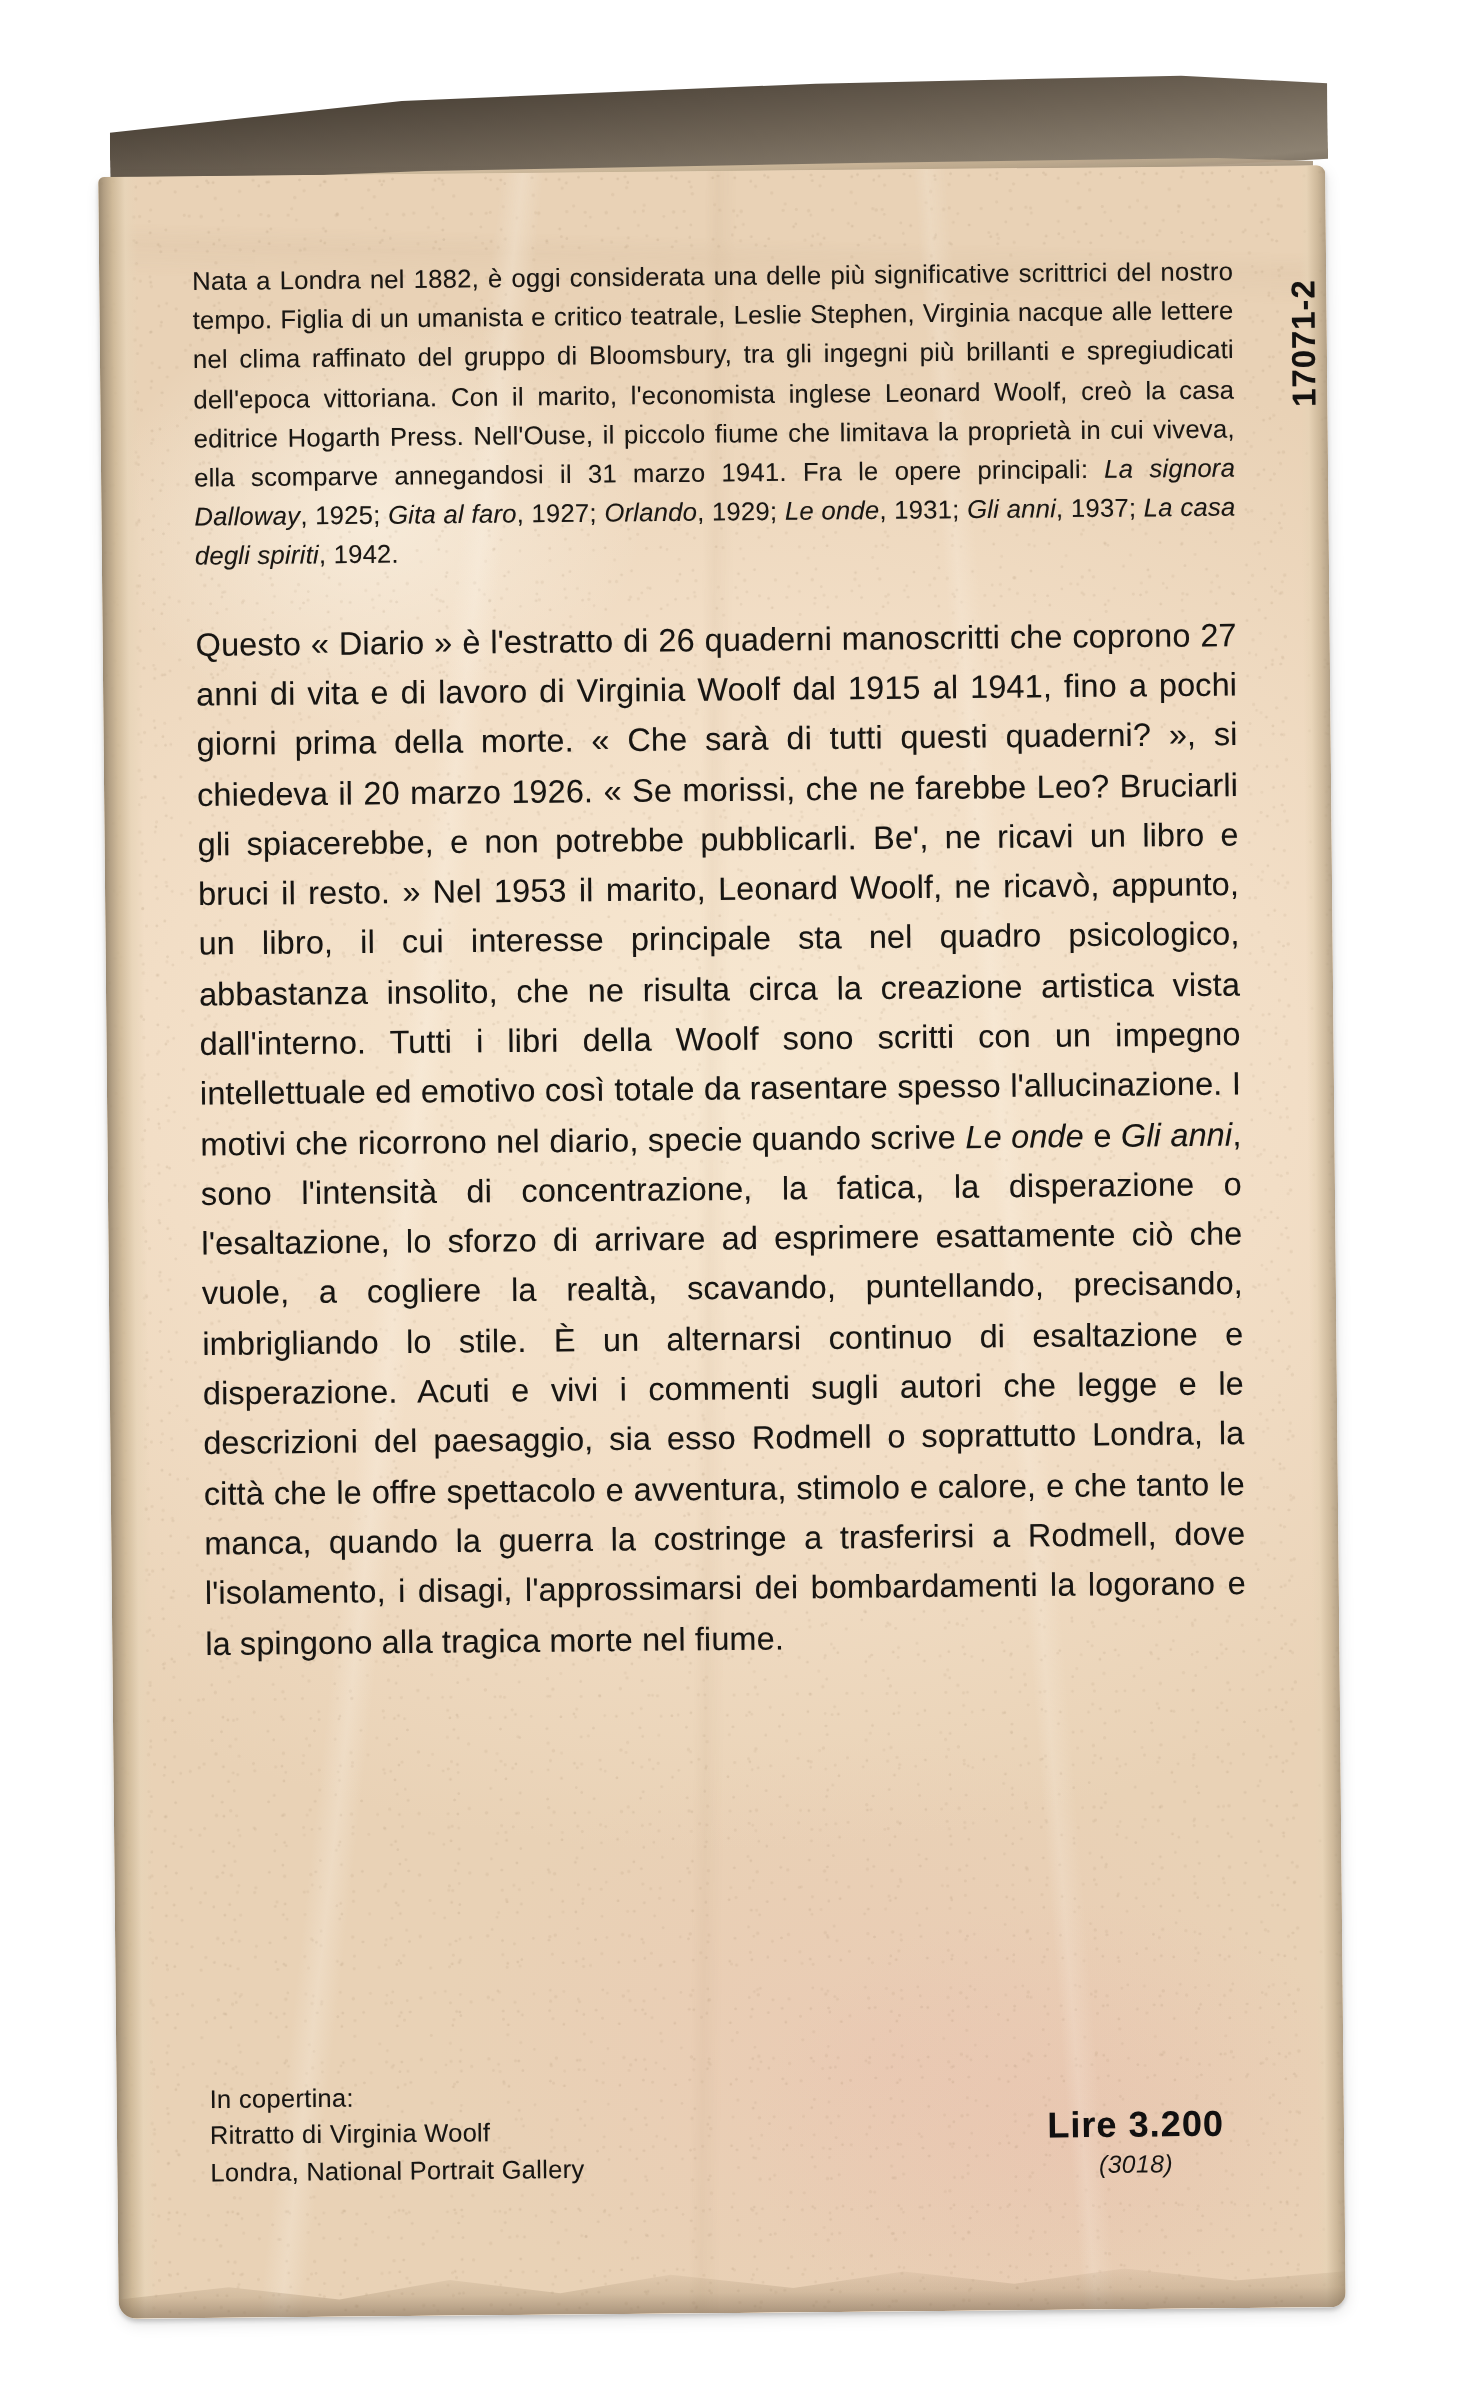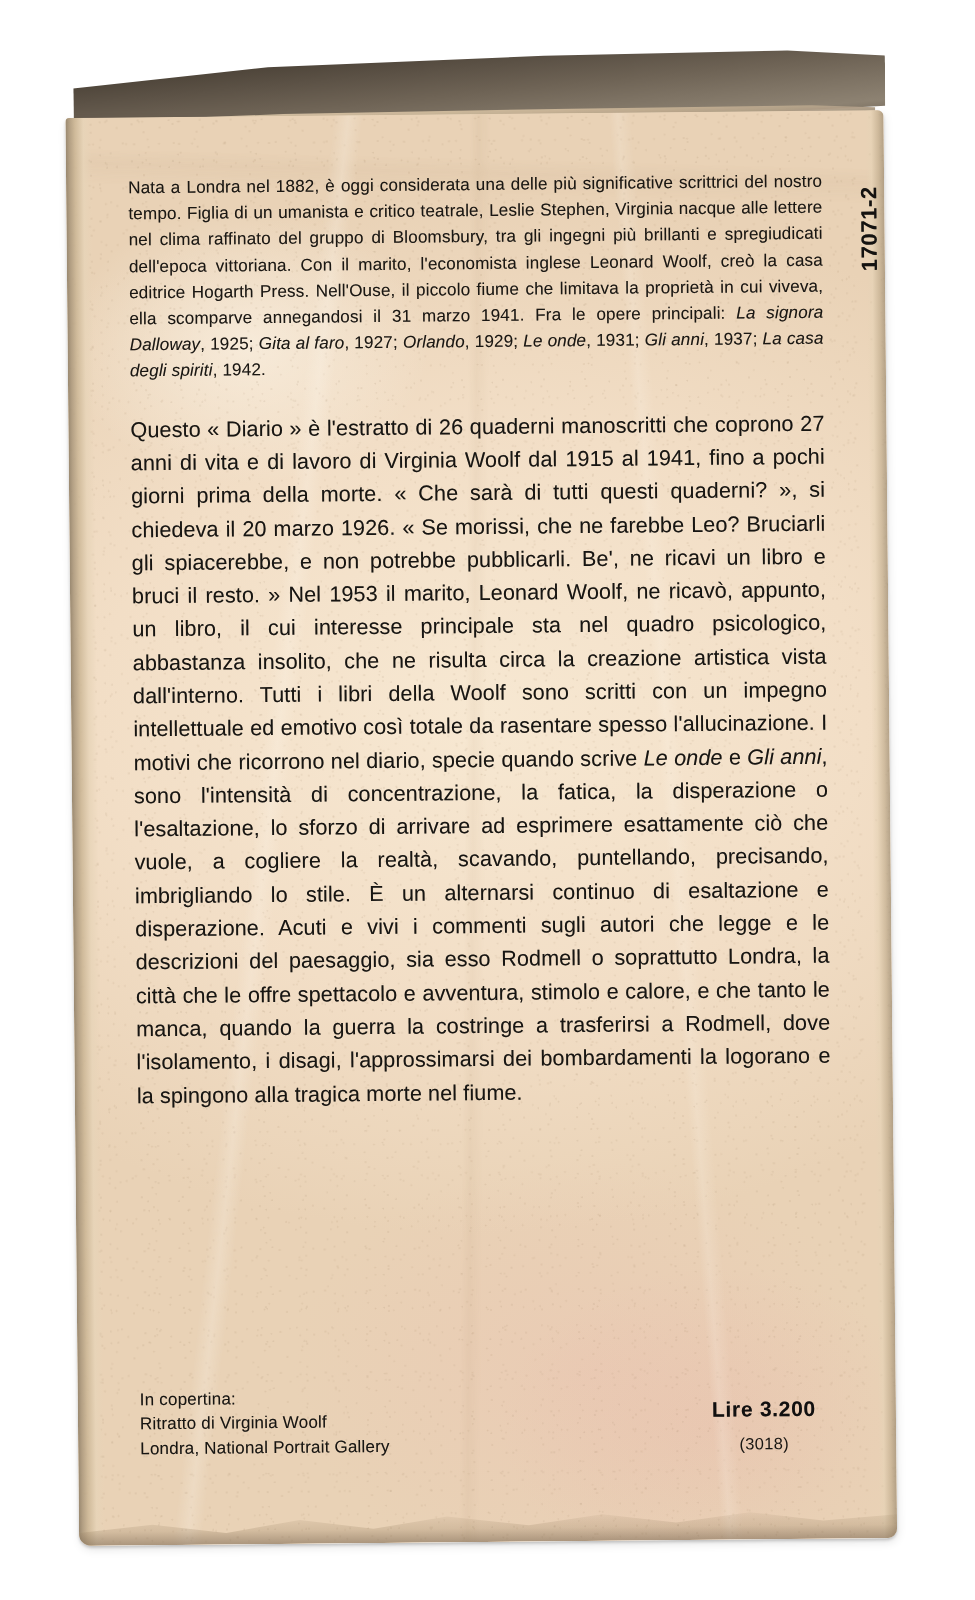--- a/index.html
+++ b/index.html
@@ -217,31 +217,32 @@
     color: #171512;
     letter-spacing: .2px;
     text-shadow: 0 0 .5px rgba(0,0,0,.28);
   }
   #price-block {
     text-align: center;
     padding-right: 28px;
     padding-bottom: 2px;
   }
   #price {
-    font-size: 21px;
+    font-size: 24px;
     font-weight: 700;
     letter-spacing: .7px;
     color: #111010;
     white-space: nowrap;
     text-shadow: 0 0 .5px rgba(0,0,0,.35);
   }
   #price-code {
     font-size: 16.5px;
+    font-style: italic;
     color: #171512;
-    margin-top: 13px;
+    margin-top: 3px;
     letter-spacing: .3px;
   }
 </style>
 </head>
 <body>
 
 <div id="stage">
 
   <div id="book">
 

